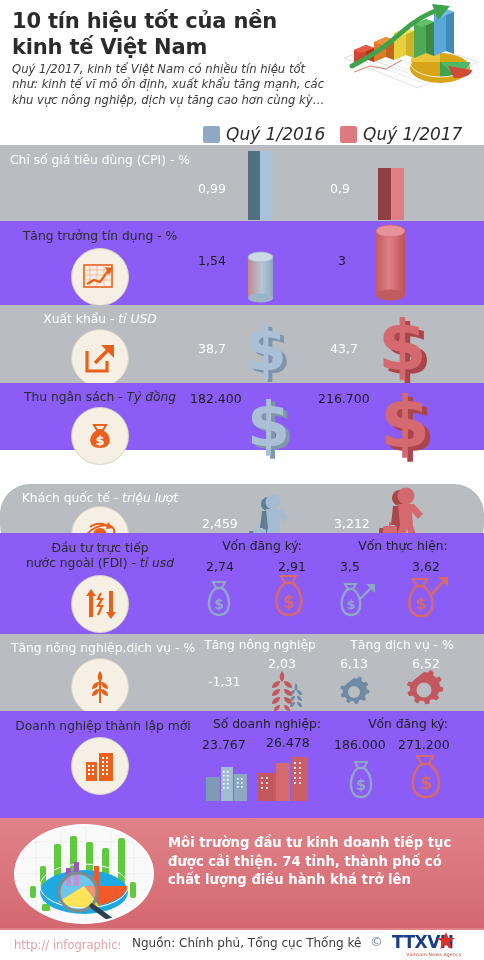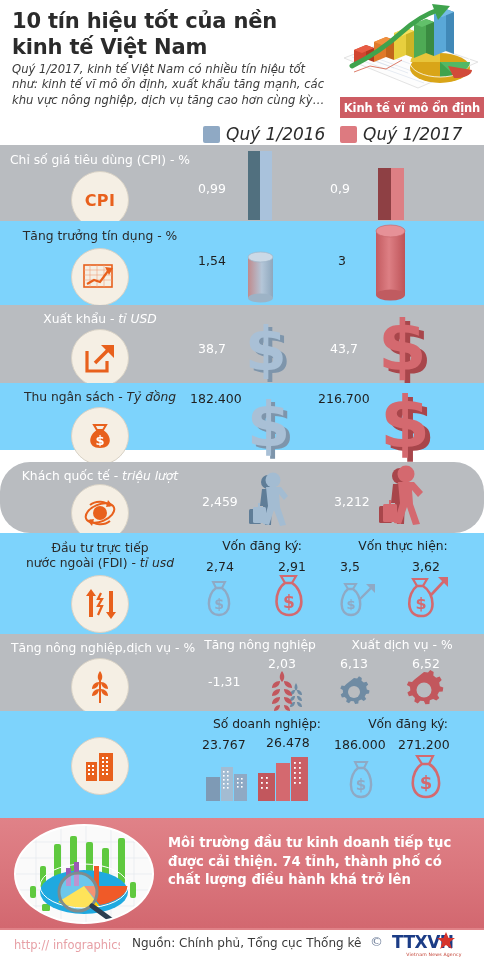--- a/index.html
+++ b/index.html
@@ -41,21 +41,21 @@
 
   
   .legend { position: absolute; left: 0; top: 120px; width: 484px; height: 25px; }
   .lg-item { position: absolute; display: flex; align-items: center; gap: 6px; }
   .lg-sw { width: 17px; height: 17px; border-radius: 2px; display: block; }
   .lg-lbl { font-size: 17px; font-style: italic; color: #2b2b2b; }
 
   
   .row { position: absolute; left: 0; width: 484px; }
   .row.gray  { background: #b9bcc0; }
-  .row.white { background: #7dd3fc; }
+  .row.white { background: #8b5cf6; }
 
   .row-title {
     position: absolute; text-align: center;
     font-size: 12.3px; line-height: 1.22;
     white-space: nowrap;
   }
   .row-title.onlight { color: #2b2b2b; }
   .row-title.ondark  { color: #ffffff; }
   .row-title .unit { font-style: italic; text-align: right; }
 
@@ -186,39 +186,35 @@
             </g>
         </g>
 
         <g>
           <path d="M12 64 Q40 50 62 30 Q80 14 98 8" stroke="#3fa34d" stroke-width="5" fill="none" stroke-linecap="round"></path>
           <polygon points="92,2 110,4 98,18" fill="#3fa34d"></polygon>
         </g>
       </svg>
     </div>
 
-    <div class="hd-banner">Kinh tế vĩ mô ổn định</div>
 
     <div class="legend">
       <div class="lg-item" style="left:203px; top:4px;">
         <span class="lg-sw" style="background:#8fa9c4;"></span>
         <span class="lg-lbl">Quý 1/2016</span>
       </div>
       <div class="lg-item" style="left:340px; top:4px;">
         <span class="lg-sw" style="background:#dd7a80;"></span>
         <span class="lg-lbl">Quý 1/2017</span>
       </div>
     </div>
   </div>
 
   <div class="row gray" style="top:145px; height:76px;">
     <div class="row-title ondark" style="left:10px; top:8px; width:180px;">Chỉ số giá tiêu dùng (CPI) - %</div>
-    <div class="medal cpi" style="left:71px; top:26px;">
-      <span>CPI</span>
-    </div>
     <div class="val ondark" style="left:198px; top:36px;">0,99</div>
     <div class="val ondark" style="left:330px; top:36px;">0,9</div>
     <div class="gfx" style="left:246px; top:4px;">
       <svg width="28" height="72">
           <rect x="2" y="2" width="12" height="69" fill="#51707f"></rect>
           <rect x="14" y="2" width="12" height="69" fill="#a9c2dc"></rect>
         </svg>
     </div>
     <div class="gfx" style="left:376px; top:21px;">
       <svg width="30" height="55">
@@ -336,21 +332,21 @@
         <g fill="#a8464b">
             <text x="11" y="66" font-size="72" font-weight="bold" font-family="DejaVu Sans, sans-serif">$</text>
           </g>
         <g fill="#d4696f">
             <text x="6" y="62" font-size="72" font-weight="bold" font-family="DejaVu Sans, sans-serif">$</text>
           </g>
       </svg>
     </div>
   </div>
 
-  <div class="row gray" style="top:462px; height:71px;border-radius:30px;">
+  <div class="row gray" style="top:484px; height:71px;border-radius:30px;">
     <div class="row-title ondark" style="left:10px; top:7px; width:180px;"><span>Khách quốc tế - </span><span class="unit">triệu lượt</span></div>
     <div class="medal" style="left:71px; top:22px;">
       <svg width="36" height="34" viewBox="0 0 36 34">
         <ellipse cx="18" cy="17" rx="15" ry="8.5" fill="none" stroke="#e8601c" stroke-width="2" transform="rotate(-22 18 17)"></ellipse>
         <circle cx="18" cy="17" r="7" fill="#e8601c"></circle>
         <path d="M8 9 C14 4 24 5 28 10" fill="none" stroke="#e8601c" stroke-width="2"></path>
         <polygon points="26,4 31,10 24,11" fill="#e8601c"></polygon>
         <path d="M28 25 C22 30 12 29 8 24" fill="none" stroke="#e8601c" stroke-width="2"></path>
         <polygon points="10,30 5,24 12,23" fill="#e8601c"></polygon>
       </svg>
@@ -456,21 +452,21 @@
           <path d="M12 19 C8 19 5 22 5 26 C9 26 12 23 12 19 Z"></path>
           <path d="M14 19 C18 19 21 22 21 26 C17 26 14 23 14 19 Z"></path>
         </g>
       </svg>
     </div>
 
     <div class="sublbl ondark" style="left:200px; top:4px; width:120px;">Tăng nông nghiệp</div>
     <div class="val ondark" style="left:208px; top:40px;">-1,31</div>
     <div class="val ondark" style="left:268px; top:22px;">2,03</div>
 
-    <div class="sublbl ondark" style="left:342px; top:4px; width:120px;">Xuất dịch vụ - %</div>
+    <div class="sublbl ondark" style="left:342px; top:4px; width:120px;">Tăng dịch vụ - %</div>
     <div class="val ondark" style="left:340px; top:22px;">6,13</div>
     <div class="val ondark" style="left:412px; top:22px;">6,52</div>
 
     <div class="gfx" style="left:286px; top:48px;">
       <svg width="20" height="28" viewBox="0 0 20 28">
         <g fill="#6f8ba3">
           <path d="M10 1 C12 4 12 7 10 9 C8 7 8 4 10 1 Z"></path>
           <path d="M9 8 C6 8 4 10 4 13 C7 13 9 11 9 8 Z"></path>
             <path d="M11 8 C14 8 16 10 16 13 C13 13 11 11 11 8 Z"></path>
           <path d="M9 14 C6 14 4 16 4 19 C7 19 9 17 9 14 Z"></path>
@@ -507,20 +503,21 @@
       <svg width="44" height="40" viewBox="0 0 44 40">
         <g fill="#c2575d">
           <path d="M22 2 l4 .6 2.2 -2.7 3.5 2 -.4 3.5 2.9 2.3 3.4 -1.1 2.1 3.5 -2.5 2.5 .7 3.6 3.4 1.2 -.6 4 -3.6 .4 -1.7 3.2 1.9 3 -3 2.6 -3.1 -1.7 -3.4 1.4 -.4 3.6 -4 .4 -1.6 -3.2 -3.6 -.3 -2.4 2.7 -3.5 -2 .7 -3.5 -2.6 -2.5 -3.5 .7 -1.5 -3.7 2.9 -2.1 -.3 -3.6 -3.1 -1.7 1.6 -3.6 3.5 .5 2.5 -2.6 Z"></path>
         </g>
         <circle cx="22" cy="20" r="7.5" fill="#b9bcc0"></circle>
       </svg>
     </div>
   </div>
 
   <div class="row white" style="top:711px; height:107px;">
+    <div class="row-title onlight" style="left:8px; top:8px; width:190px;">Doanh nghiệp thành lập mới</div>
     <div class="medal" style="left:71px; top:26px;">
       <svg width="34" height="32" viewBox="0 0 34 32">
         <rect x="3" y="12" width="11" height="19" fill="#e8601c"></rect>
         <rect x="16" y="3" width="14" height="28" fill="#e8601c"></rect>
         <g fill="#ffffff">
           <rect x="5" y="15" width="2" height="2"></rect>
             <rect x="9" y="15" width="2" height="2"></rect>
           <rect x="5" y="19" width="2" height="2"></rect>
             <rect x="9" y="19" width="2" height="2"></rect>
           <rect x="5" y="23" width="2" height="2"></rect>

